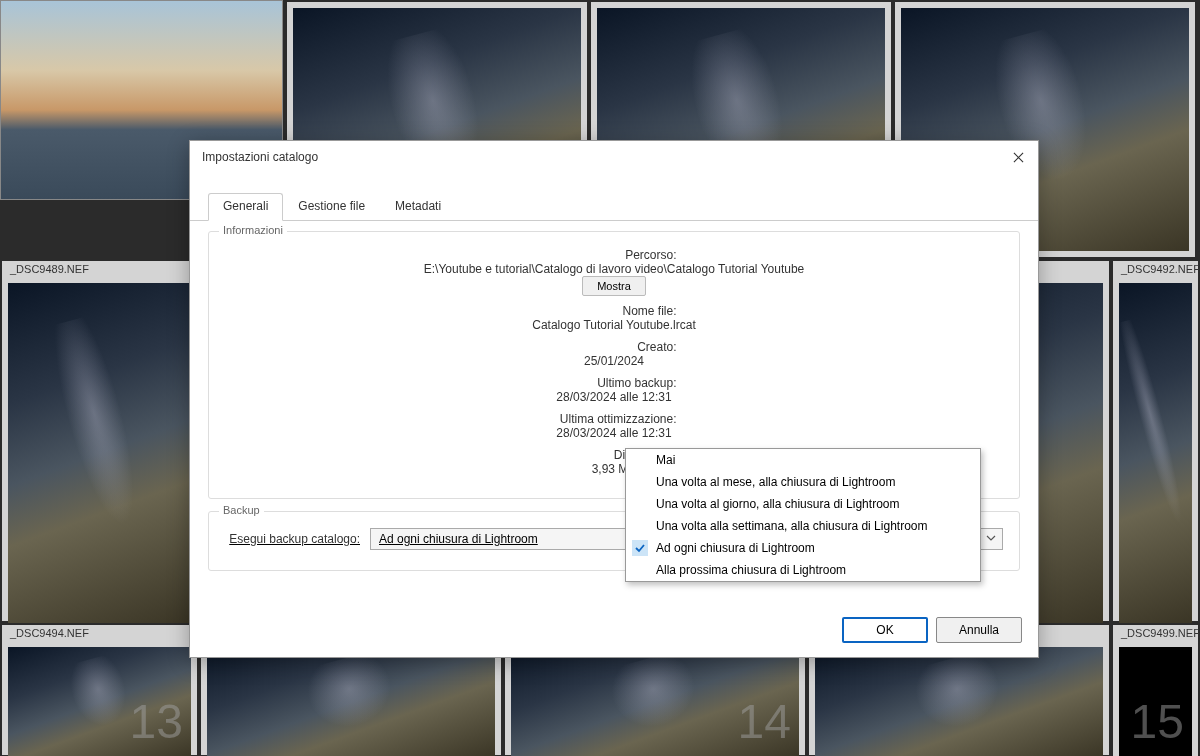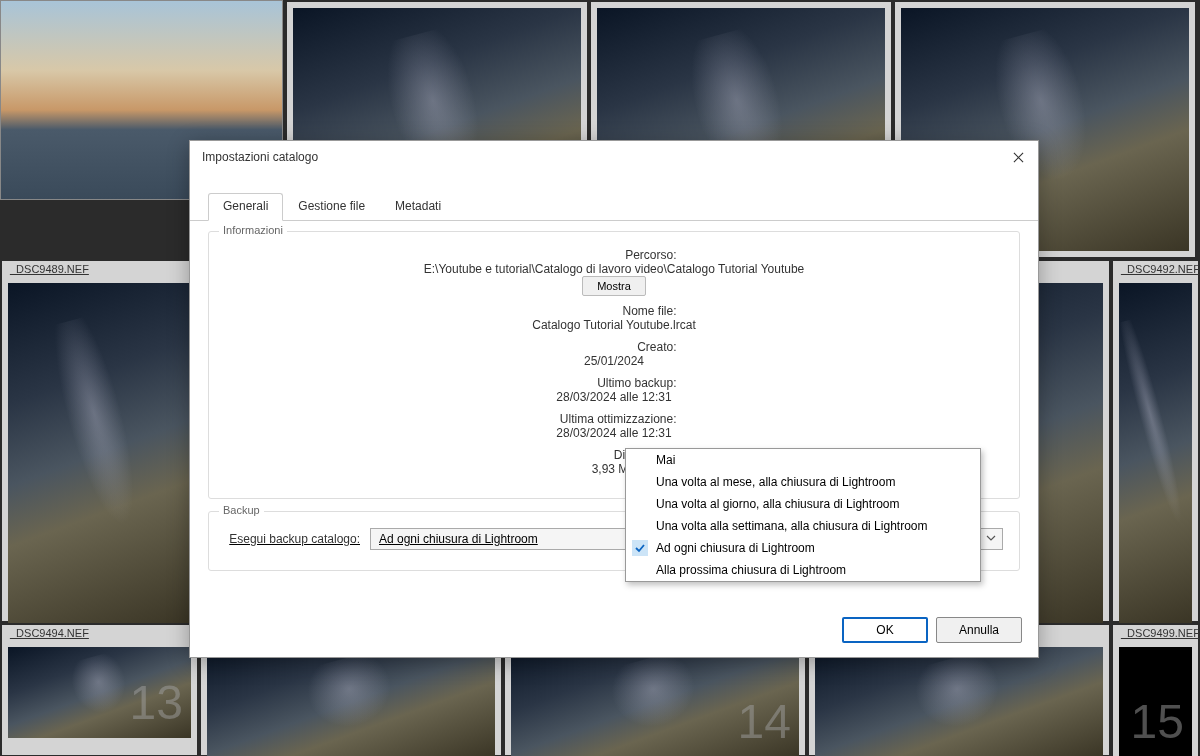--- a/index.html
+++ b/index.html
@@ -2,21 +2,21 @@
 <html><head>
 <meta charset="utf-8">
 <style>
 * { box-sizing: border-box; margin: 0; padding: 0; font-family: 'Segoe UI', Tahoma, sans-serif; }
 body { width: 1200px; height: 756px; overflow: hidden; background: #3a3a3a; position: relative; }
 
 
 .bg-grid { position: absolute; inset: 0; background: #2b2b2b; }
 .thumb-row { display: flex; }
 .thumb-wrap { position: relative; background: #d4d4d4; padding: 6px; margin: 2px; }
-.thumb-label { position: absolute; top: 2px; left: 8px; font-size: 11px; color: #333; text-decoration: underline; }
+.thumb-label { position: absolute; top: 2px; left: 8px; font-size: 11px; color: #333; }
 .thumb { background: linear-gradient(180deg, #1a2a3a 0%, #3a4a5a 40%, #6a5a4a 60%, #2a2a1a 100%); position: relative; }
 .thumb.milky { background: linear-gradient(160deg, #0a1525 0%, #2a3545 30%, #4a5560 50%, #6a6550 65%, #3a3525 100%); }
 .thumb.milky::before { content:''; position:absolute; left:50%; top:10%; width:60%; height:70%; background: radial-gradient(ellipse 40% 80% at 50% 40%, rgba(200,200,220,0.35), transparent 60%); transform: translateX(-50%) rotate(-15deg); }
 .thumb.sunset { background: linear-gradient(180deg, #a8c4d8 0%, #d8c8a8 35%, #c89868 55%, #4a5a6a 65%, #3a4a5a 100%); }
 .thumb.black { background: #000; }
 .big-num { position:absolute; right:8px; bottom:8px; font-size:48px; font-weight:300; color: rgba(160,160,160,0.5); }
 .preview-frame { position:absolute; top:0; left:0; width:283px; height:200px; background:#fff; border:1px solid #888; }
 
 
 .dialog { position:absolute; left:189px; top:140px; width:850px; height:518px; background:#fff; border:1px solid #999; box-shadow:0 4px 20px rgba(0,0,0,0.3); display:flex; flex-direction:column; }
@@ -82,21 +82,21 @@
         <div class="thumb milky" style="width:100%;height:340px;margin-top:16px"></div>
       </div>
     <div class="thumb-wrap" style="flex:1;height:360px">
         <div class="thumb-label">_DSC9492.NEF</div>
         <div class="thumb milky" style="width:100%;height:340px;margin-top:16px"></div>
       </div>
   </div>
   <div class="thumb-row" style="position:absolute; top:623px; left:0; right:0; bottom:0;">
     <div class="thumb-wrap" style="width:195px;height:130px">
         <div class="thumb-label">_DSC9494.NEF</div>
-        <div class="thumb milky" style="width:100%;height:91px;margin-top:16px">
+        <div class="thumb milky" style="width:100%;height:110px;margin-top:16px">
           <div class="big-num">13</div>
         </div>
       </div>
     <div class="thumb-wrap" style="width:300px;height:130px">
         <div class="thumb milky" style="width:100%;height:110px;margin-top:16px"></div>
       </div>
     <div class="thumb-wrap" style="width:300px;height:130px">
         <div class="thumb milky" style="width:100%;height:110px;margin-top:16px">
           <div class="big-num">14</div>
         </div>

